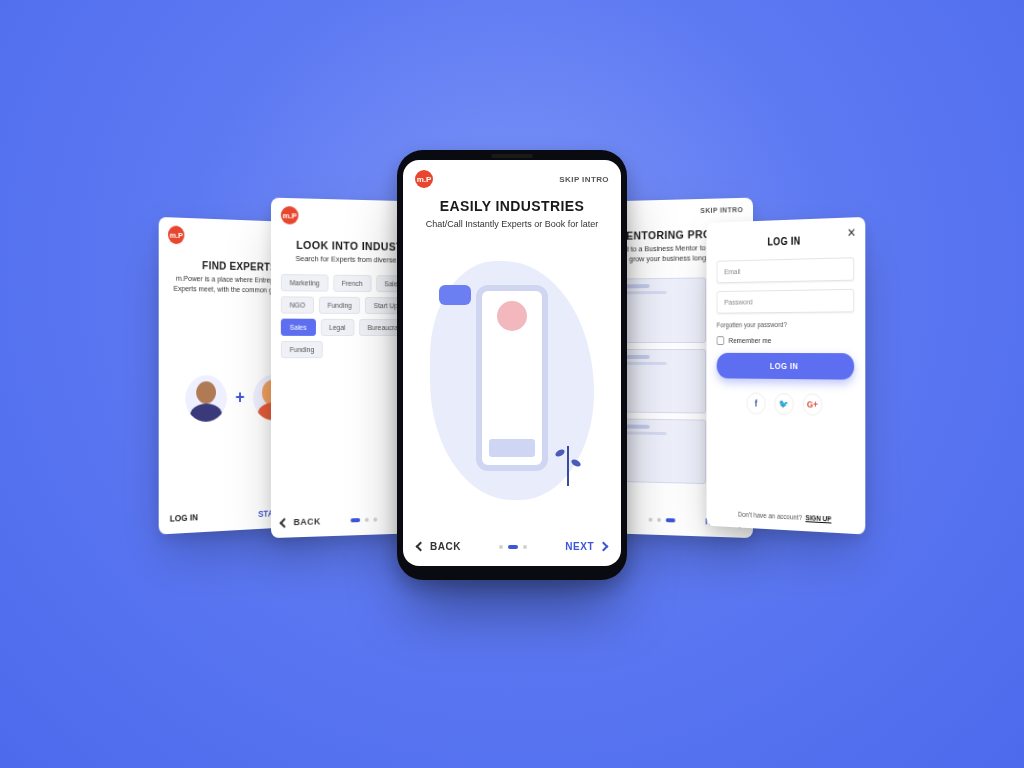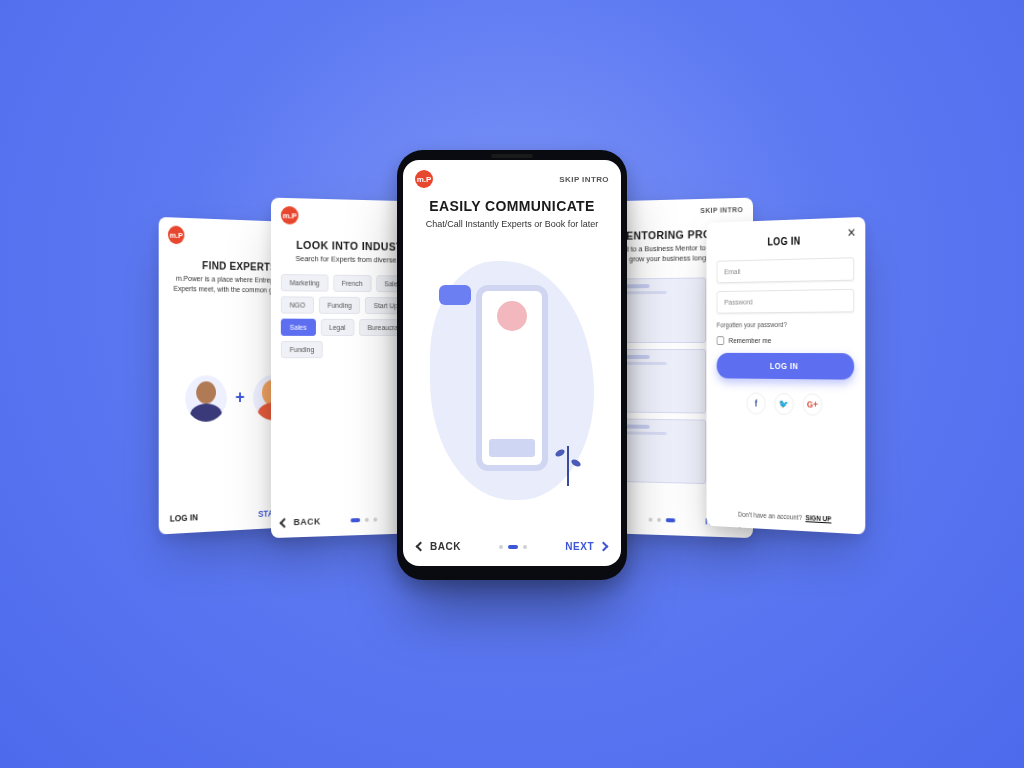--- a/index.html
+++ b/index.html
@@ -271,21 +271,21 @@
       <span>Don't have an account?</span>&nbsp;&nbsp;<b>SIGN UP</b>
     </div>
   </div>
 
   <div class="phone">
     <div class="phone-screen">
       <div class="topbar">
         <div class="logo">m.P</div>
         <div class="skip">SKIP INTRO</div>
       </div>
-      <div class="title">EASILY COMMUNICATE</div>
+      <div class="title">EASILY INDUSTRIES</div>
       <div class="subtitle">Chat/Call Instantly Experts or Book for later</div>
       <div class="illus">
         <div class="phone-illus-bg">
           <div class="mini-phone"></div>
           <div class="bubble"></div>
           <div class="plant"></div>
         </div>
       </div>
       <div class="footer">
         <div class="nav-btn back">

